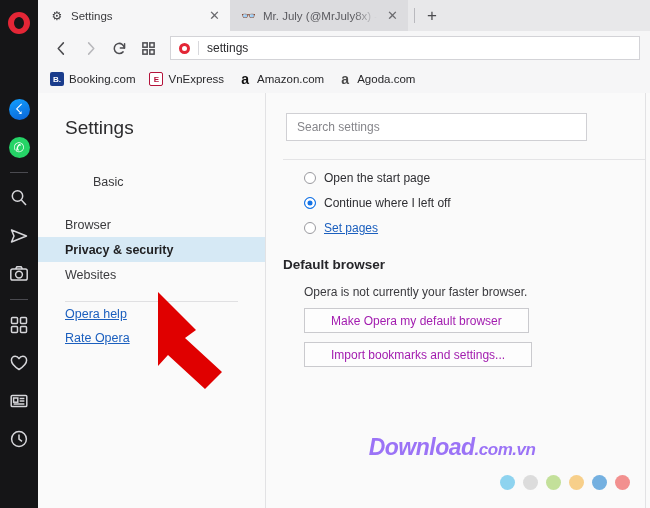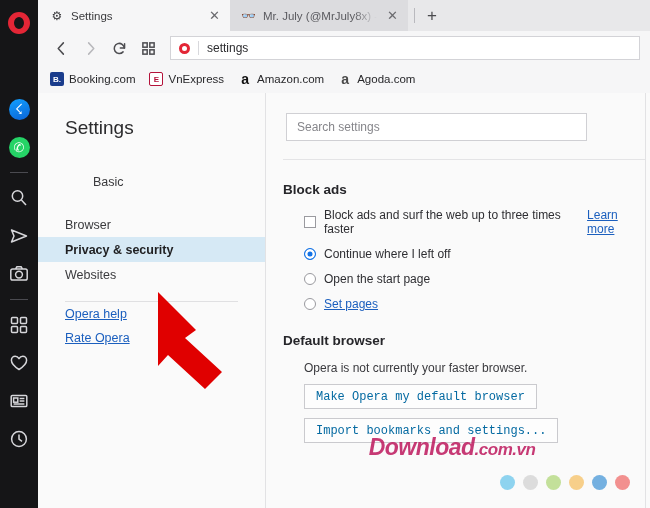--- a/index.html
+++ b/index.html
@@ -114,28 +114,28 @@
   .sec { padding-left: 17px; }
   .sec-title { font-size: 13.5px; font-weight: bold; color:#26262a; margin-top: 22px; }
   .opt-row { display:flex; align-items:center; gap:8px; margin-top: 11px; padding-left: 21px; font-size:12px; color:#2e2e32; }
   .cbx { width:12px; height:12px; border:1px solid #9a9a9f; background:#fff; flex:none; }
   .rdo { width:12px; height:12px; border:1px solid #9a9a9f; border-radius:50%; background:#fff; flex:none; }
   .rdo.on { border-color:#1473e6; background:#1473e6; box-shadow: inset 0 0 0 2.5px #fff; }
   .lnk { color:#1b5fbe; text-decoration: underline; }
   .note { margin-top: 13px; padding-left: 21px; font-size:12px; color:#3a3a3e; }
   .btn {
     margin-top: 9px; margin-left: 21px; height: 25px; display:inline-flex; align-items:center;
-    padding: 0 11px; border:1px solid #cacace; background:#fdfdfd; font-size:12px; color:#0369a1;font-family:Liberation Mono, monospace;
+    padding: 0 26px; border:1px solid #cacace; background:#fdfdfd; font-size:12px; color:#a21caf;
   }
   .btn-row { display:block; }
 
   
   .wm {
     position:absolute; left: 452px; top: 447px; font-size: 23px; font-weight: bold;
-    font-style: italic; color:#be185d; letter-spacing: -0.5px; white-space:nowrap;
+    font-style: italic; color:#8b5cf6; letter-spacing: -0.5px; white-space:nowrap;
     transform: translate(-50%,-50%); opacity: .85;
   }
   .wm .suf { font-size: 17px; }
   .dots { position:absolute; left: 500px; top: 475px; display:flex; gap: 8px; }
   .dot { width: 15px; height: 15px; border-radius:50%; }
 
   
   .arrow { position:absolute; left: 0; top: 0; width: 650px; height: 508px; pointer-events:none; }
 </style>
 </head>
@@ -303,37 +303,29 @@
         <div class="side-link">Rate Opera</div>
       </div>
     </div>
 
     <div class="content">
       <div class="search-wrap">
         <div class="search-box">Search settings</div>
       </div>
       <div class="sec-hr"></div>
 
+
       <div class="sec">
-        <div class="sec-title">Block ads</div>
         <div class="opt-row">
-          <span class="cbx"></span>
-          <span>Block ads and surf the web up to three times faster</span>
-          <span class="lnk">Learn more</span>
-        </div>
-      </div>
-
-      <div class="sec">
+          <span class="rdo"></span>
+          <span>Open the start page</span>
+        </div>
         <div class="opt-row">
           <span class="rdo on"></span>
           <span>Continue where I left off</span>
-        </div>
-        <div class="opt-row">
-          <span class="rdo"></span>
-          <span>Open the start page</span>
         </div>
         <div class="opt-row">
           <span class="rdo"></span>
           <span class="lnk">Set pages</span>
         </div>
       </div>
 
       <div class="sec">
         <div class="sec-title">Default browser</div>
         <div class="note">Opera is not currently your faster browser.</div>

